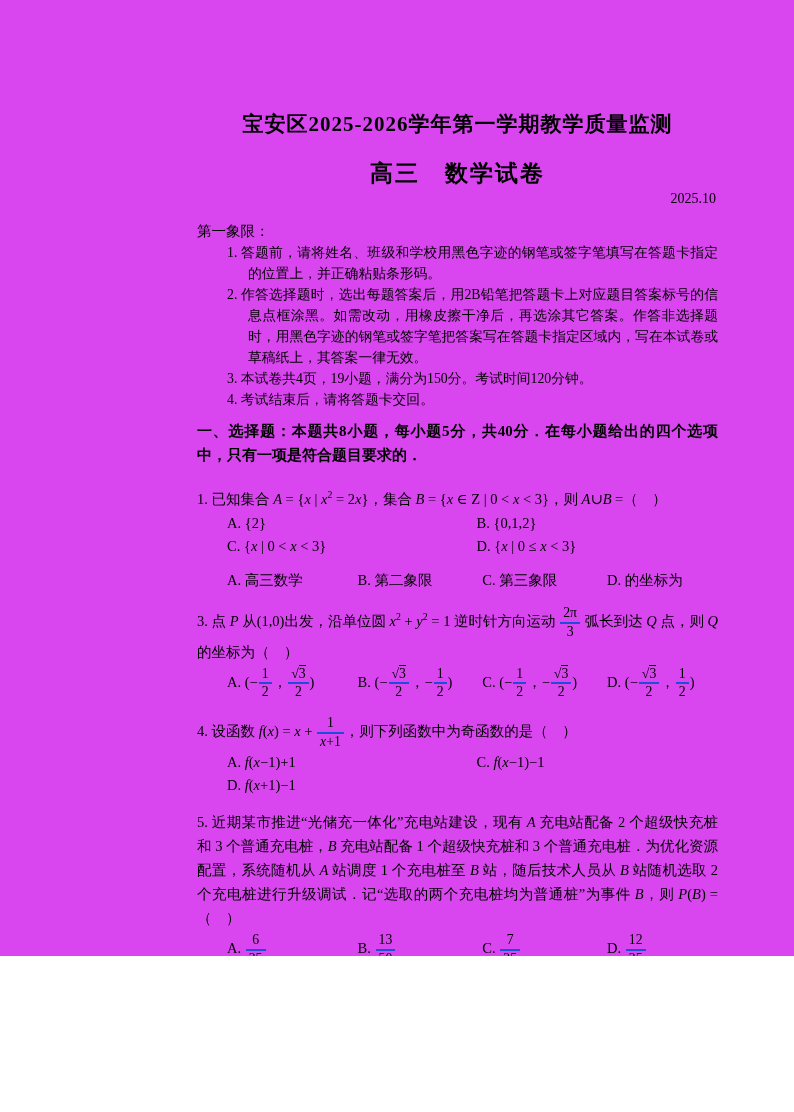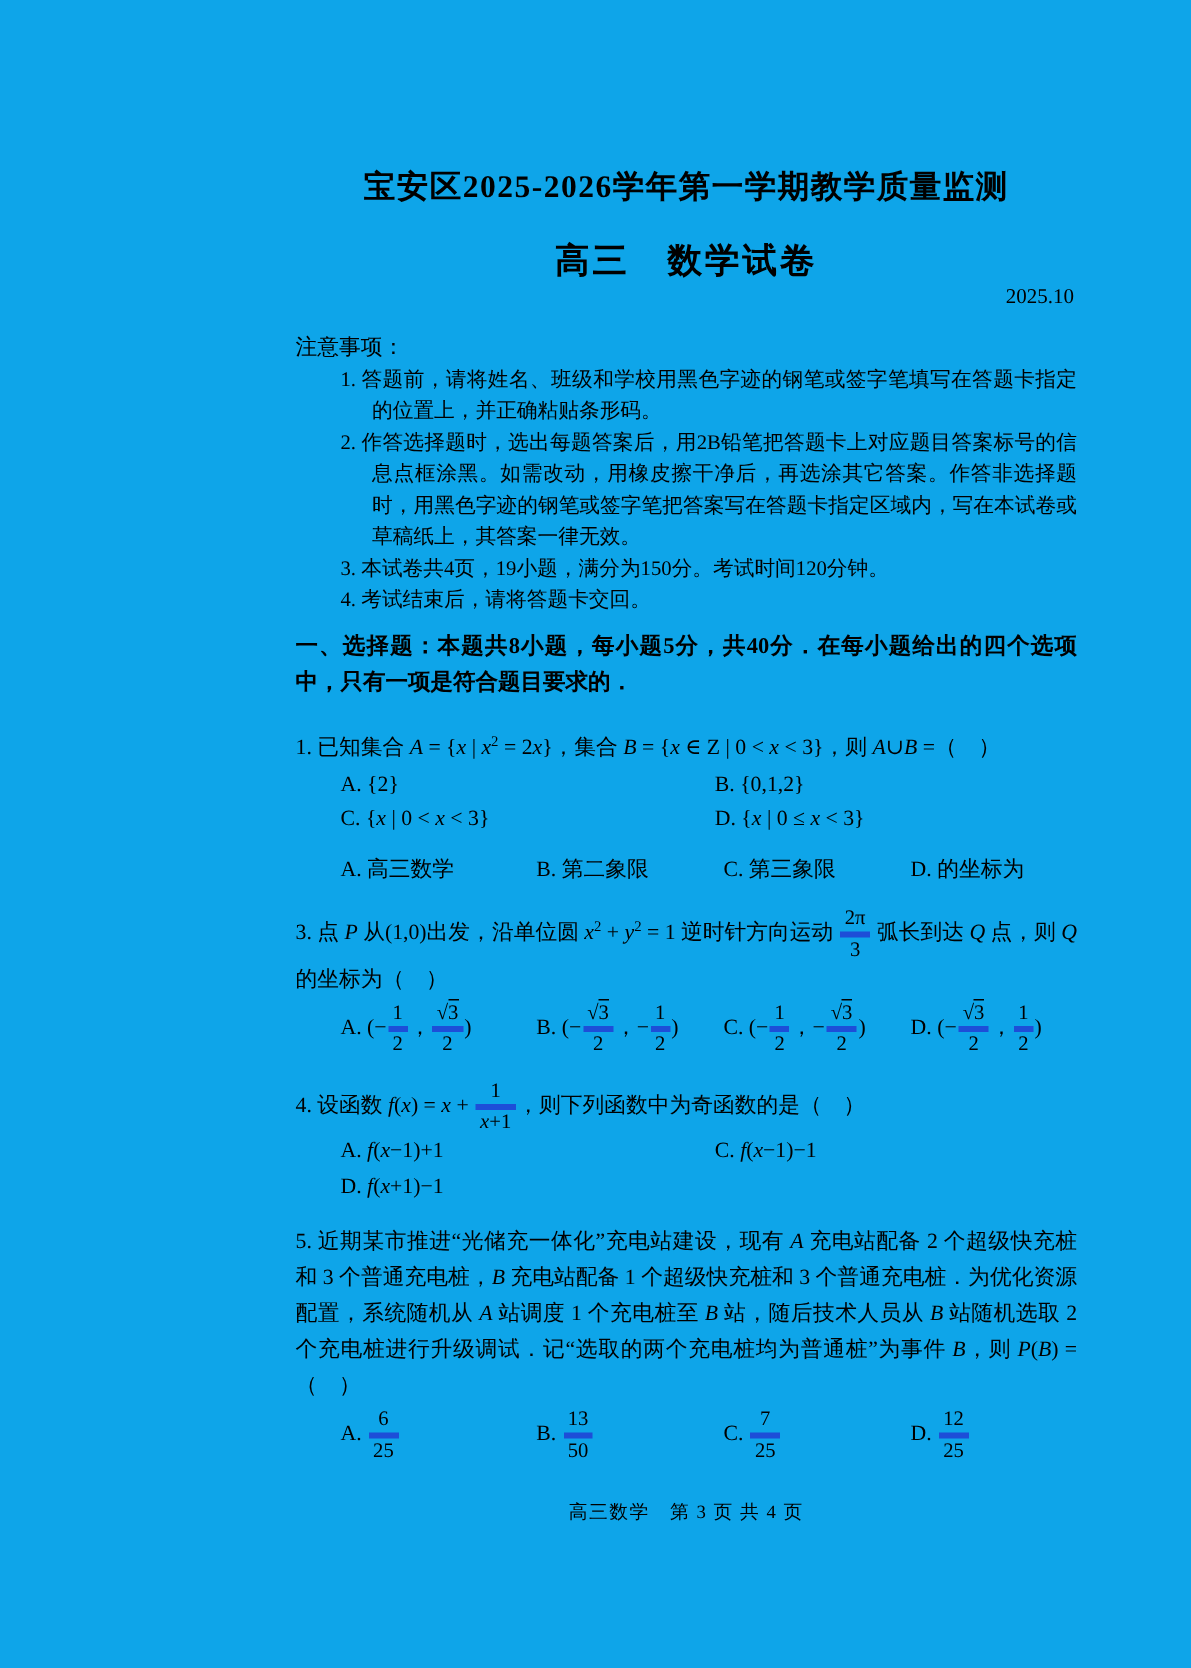--- a/index.html
+++ b/index.html
@@ -1,53 +1,53 @@
 <!DOCTYPE html>
 <html><head>
 <meta charset="utf-8">
 <style>
   html,body { margin:0; padding:0; background:#ffffff; }
   .page {
-    position:relative; width:794px; height:1112px; background:#0ea5e9;
+    position:relative; width:794px; height:956px; background:#d946ef;
     font-family:"Liberation Serif","DejaVu Serif",serif; color:#000;
     overflow:hidden;
   }
   .content { position:absolute; left:197px; top:110px; width:521px; }
   .title { font-size:21px; font-weight:bold; text-align:center; letter-spacing:1px; margin:0 0 20px 0; }
   .subtitle { font-size:23px; font-weight:bold; text-align:center; letter-spacing:2px; margin:0; }
   .date { font-size:14px; text-align:right; margin:2px 2px 15px 0; }
   .notice-label { font-size:14.5px; margin:2px 0 1px 0; }
   .notice-item { font-size:13.8px; line-height:21px; text-align:justify; padding-left:51px; text-indent:-21px; }
   .section-heading { font-size:15px; font-weight:bold; line-height:24px; text-align:justify; margin:9px 0 6px 0; }
   .question { margin:16px 0 6px 0; }
   .stem { font-size:14.5px; line-height:24px; text-align:justify; }
   .options { margin:3px 0 4px 30px; display:grid; column-gap:8px; row-gap:5px; font-size:14.5px; }
   .cols2 { grid-template-columns:1fr 1fr; }
   .cols4 { grid-template-columns:1.05fr 1fr 1fr 0.95fr; }
   .opt { white-space:nowrap; line-height:1.25; }
   sup { font-size:0.68em; }
   i { font-style:italic; font-family:"Liberation Serif","DejaVu Serif",serif; }
   .frac { display:inline-block; vertical-align:middle; text-align:center; line-height:1.08; font-size:0.95em; margin:0 1px; }
-  .frac .num { display:block; border-bottom:4px solid #1d4ed8; padding:0 3px 1px 3px; }
+  .frac .num { display:block; border-bottom:2px solid #1d4ed8; padding:0 3px 1px 3px; }
   .frac .den { display:block; padding:1px 3px 0 3px; }
   .vin { border-top:1px solid #000; }
   .ol { text-decoration:overline; }
   .footer { position:absolute; top:1000px; left:197px; width:521px; text-align:center; font-size:12.5px; letter-spacing:1px; }
 </style>
 </head>
 <body>
 
 <div class="page">
   <div class="content">
 
     <div class="title">宝安区2025-2026学年第一学期教学质量监测</div>
     <div class="subtitle">高三　数学试卷</div>
     <div class="date">2025.10</div>
 
-    <div class="notice-label">注意事项：</div>
+    <div class="notice-label">第一象限：</div>
     <div class="notice-item">1. 答题前，请将姓名、班级和学校用黑色字迹的钢笔或签字笔填写在答题卡指定的位置上，并正确粘贴条形码。</div>
     <div class="notice-item">2. 作答选择题时，选出每题答案后，用2B铅笔把答题卡上对应题目答案标号的信息点框涂黑。如需改动，用橡皮擦干净后，再选涂其它答案。作答非选择题时，用黑色字迹的钢笔或签字笔把答案写在答题卡指定区域内，写在本试卷或草稿纸上，其答案一律无效。</div>
     <div class="notice-item">3. 本试卷共4页，19小题，满分为150分。考试时间120分钟。</div>
     <div class="notice-item">4. 考试结束后，请将答题卡交回。</div>
 
     <div class="section-heading">一、选择题：本题共8小题，每小题5分，共40分．在每小题给出的四个选项中，只有一项是符合题目要求的．</div>
 
     <div class="question">
       <div class="stem">1. 已知集合 <i>A</i> = {<i>x</i> | <i>x</i><sup>2</sup> = 2<i>x</i>}，集合 <i>B</i> = {<i>x</i> ∈ Z | 0 &lt; <i>x</i> &lt; 3}，则 <i>A</i>∪<i>B</i> =（　）</div>
       <div class="options cols2">

